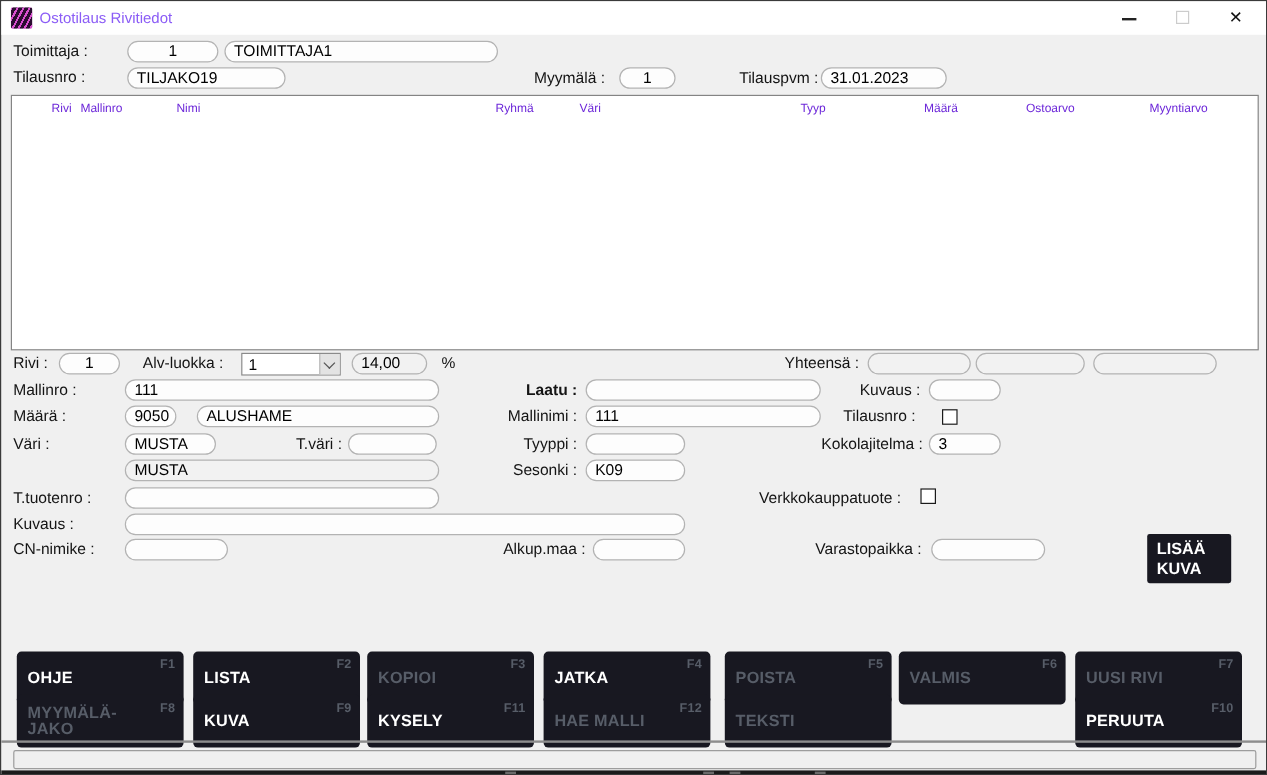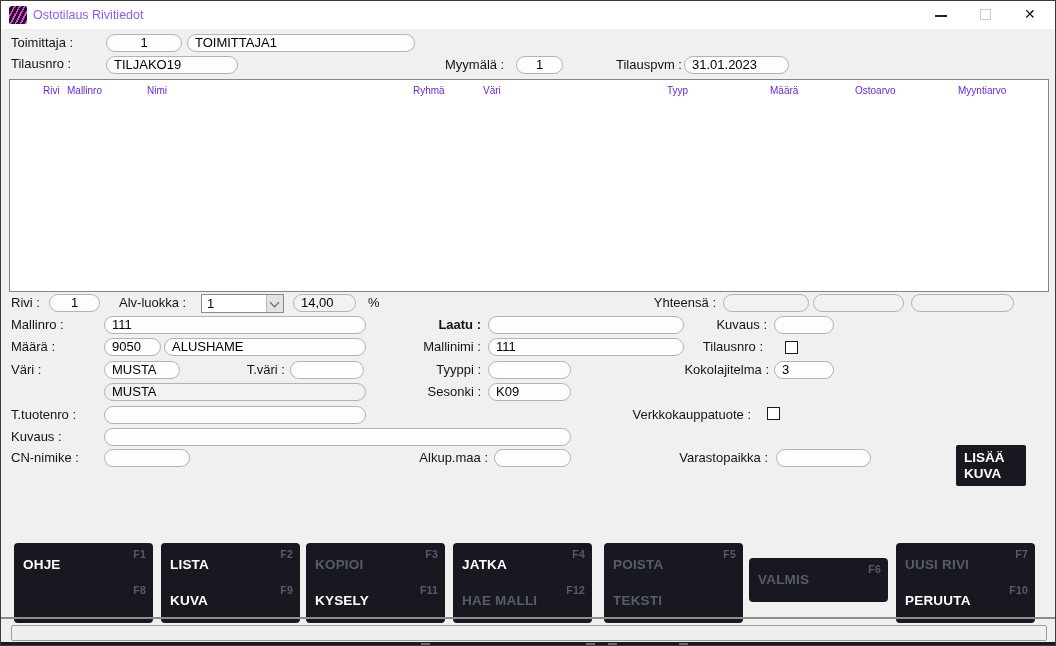--- a/index.html
+++ b/index.html
@@ -130,21 +130,21 @@
   <span class="field ro" style="left:910px; top:293px; width:103px;"></span>
 
   <span class="label" style="left:10px; top:315px;">Mallinro :</span>
   <span class="field" style="left:103px; top:315px; width:262px;">111</span>
   <span class="label r" style="left:400px; top:315px; width:80px;font-weight:bold;">Laatu :</span>
   <span class="field" style="left:487px; top:315px; width:196px;"></span>
   <span class="label r" style="left:690px; top:315px; width:76px;">Kuvaus :</span>
   <span class="field" style="left:773px; top:315px; width:60px;"></span>
 
   <span class="label" style="left:10px; top:337px;">Määrä :</span>
-  <span class="field" style="left:103px; top:337px; width:57px;">9050</span>
+  <span class="field" style="left:103px; top:337px; width:43px;">9050</span>
   <span class="field" style="left:163px; top:337px; width:202px;">ALUSHAME</span>
   <span class="label r" style="left:400px; top:337px; width:80px;">Mallinimi :</span>
   <span class="field" style="left:487px; top:337px; width:196px;">111</span>
   <span class="label r" style="left:670px; top:337px; width:92px;">Tilausnro :</span>
   <span class="checkbox" style="left:784px; top:340px;"></span>
 
   <span class="label" style="left:10px; top:360px;">Väri :</span>
   <span class="field" style="left:103px; top:360px; width:76px;">MUSTA</span>
   <span class="label r" style="left:218px; top:360px; width:66px;">T.väri :</span>
   <span class="field" style="left:289px; top:360px; width:74px;"></span>
@@ -191,29 +191,30 @@
         <span class="fkey">F3</span>
       </div>
       <div class="fbtn" style="left: 452px; top: 542px;">
         <span class="lbl">JATKA</span>
         <span class="fkey">F4</span>
       </div>
       <div class="fbtn disabled" style="left: 603px; top: 542px;">
         <span class="lbl">POISTA</span>
         <span class="fkey">F5</span>
       </div>
-      <div class="fbtn disabled" style="left: 748px; top: 557px;">
+      <div class="fbtn disabled" style="left: 748px; top: 542px;">
         <span class="lbl">VALMIS</span>
         <span class="fkey">F6</span>
       </div>
       <div class="fbtn disabled" style="left: 895px; top: 542px;">
         <span class="lbl">UUSI RIVI</span>
         <span class="fkey">F7</span>
       </div>
       <div class="fbtn disabled" style="left: 13px; top: 578px;">
+        <span class="lbl">MYYMÄLÄ-JAKO</span>
         <span class="fkey">F8</span>
       </div>
       <div class="fbtn" style="left: 160px; top: 578px;">
         <span class="lbl">KUVA</span>
         <span class="fkey">F9</span>
       </div>
       <div class="fbtn" style="left: 305px; top: 578px;">
         <span class="lbl">KYSELY</span>
         <span class="fkey">F11</span>
       </div>

